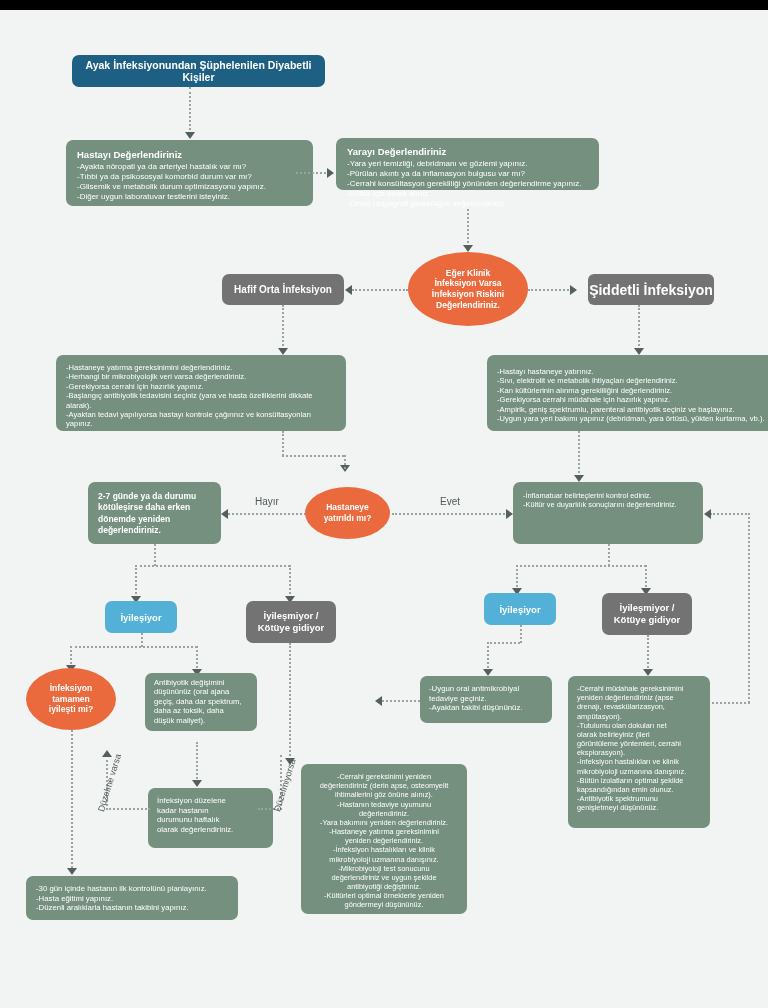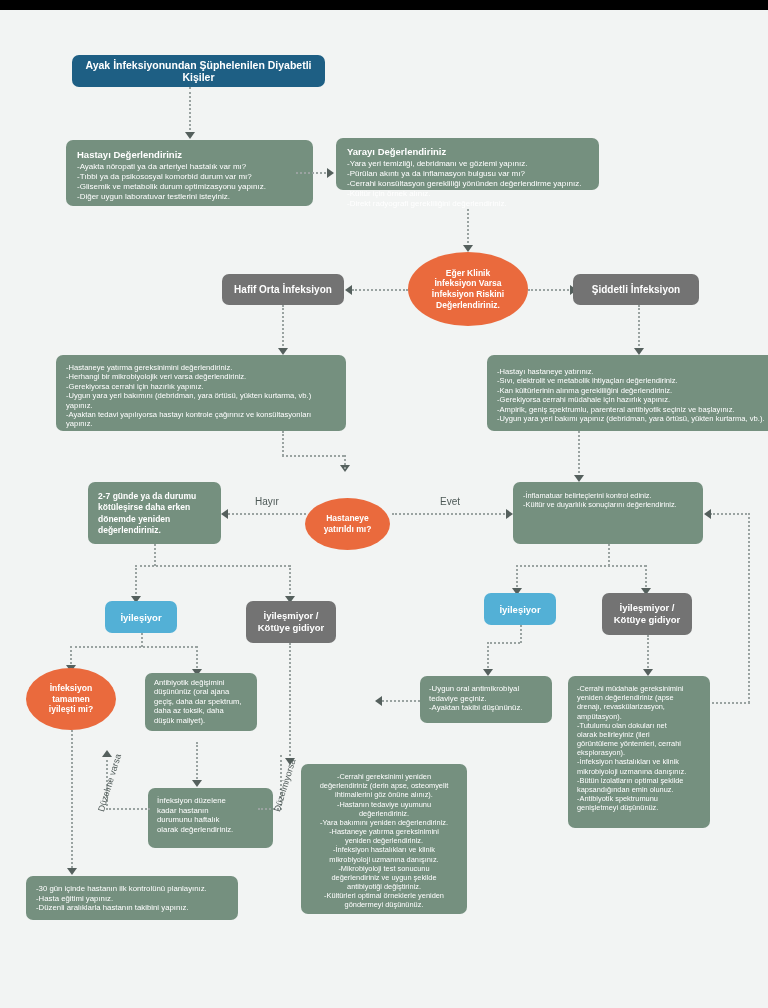--- a/index.html
+++ b/index.html
@@ -93,36 +93,36 @@
 
   <div class="conn hline" style="left:352px;top:279px;width:56px;"></div>
   <div class="arrow ar-left" style="left:345px;top:275px;"></div>
 
   <div class="conn hline" style="left:528px;top:279px;width:44px;"></div>
   <div class="arrow ar-right" style="left:570px;top:275px;"></div>
 
   <div class="node rect red ctr pill" style="left:222px;top:264px;width:122px;height:31px;font-size:10px;">
     <span>Hafif Orta İnfeksiyon</span>
   </div>
-  <div class="node rect red ctr pill" style="left:573px;top:264px;width:126px;height:31px;font-size:10px;">
+  <div class="node rect red ctr pill" style="left:588px;top:264px;width:126px;height:31px;font-size:14px;border-radius:6px;">
     <span>Şiddetli İnfeksiyon</span>
   </div>
 
   <div class="conn vline" style="left:282px;top:295px;height:45px;"></div>
   <div class="arrow ar-down" style="left:278px;top:338px;"></div>
 
   <div class="conn vline" style="left:638px;top:295px;height:45px;"></div>
   <div class="arrow ar-down" style="left:634px;top:338px;"></div>
 
   <div class="node rect green" style="left:56px;top:345px;width:290px;height:76px;padding:8px 10px;">
     <div class="body-txt" style="font-size:7.6px;">
       <div>-Hastaneye yatırma gereksinimini değerlendiriniz.</div>
       <div>-Herhangi bir mikrobiyolojik veri varsa değerlendiriniz.</div>
       <div>-Gerekiyorsa cerrahi için hazırlık yapınız.</div>
-      <div>-Uygun yara yeri bakımını (debridman, yara örtüsü, yükten kurtarma, vb.) yapınız.</div>
+      <div>-Başlangıç antibiyotik tedavisini seçiniz (yara ve hasta özelliklerini dikkate alarak).</div>
       <div>-Ayaktan tedavi yapılıyorsa hastayı kontrole çağırınız ve konsültasyonları yapınız.</div>
     </div>
   </div>
 
   <div class="node rect green" style="left:458px;top:345px;width:288px;height:76px;padding:12px 10px;margin-left:29px;">
     <div class="body-txt" style="font-size:7.6px;">
       <div>-Hastayı hastaneye yatırınız.</div>
       <div>-Sıvı, elektrolit ve metabolik ihtiyaçları değerlendiriniz.</div>
       <div>-Kan kültürlerinin alınma gerekliliğini değerlendiriniz.</div>
       <div>-Gerekiyorsa cerrahi müdahale için hazırlık yapınız.</div>
@@ -145,21 +145,21 @@
       <div>kötüleşirse daha erken</div>
       <div>dönemde yeniden</div>
       <div>değerlendiriniz.</div>
     </div>
   </div>
 
   <div class="conn hline" style="left:228px;top:503px;width:78px;"></div>
   <div class="arrow ar-left" style="left:221px;top:499px;"></div>
   <div class="edge-label" style="left:255px;top:486px;">Hayır</div>
 
-  <div class="node orange-ell ctr" style="left:305px;top:488px;width:85px;height:52px;">
+  <div class="node orange-ell ctr" style="left:305px;top:477px;width:85px;height:52px;">
     <div style="font-size:8.5px;font-weight:bold;line-height:1.25;">
       <div>Hastaneye</div>
       <div>yatırıldı mı?</div>
     </div>
   </div>
 
   <div class="conn hline" style="left:392px;top:503px;width:116px;"></div>
   <div class="arrow ar-right" style="left:506px;top:499px;"></div>
   <div class="edge-label" style="left:440px;top:486px;">Evet</div>
 

